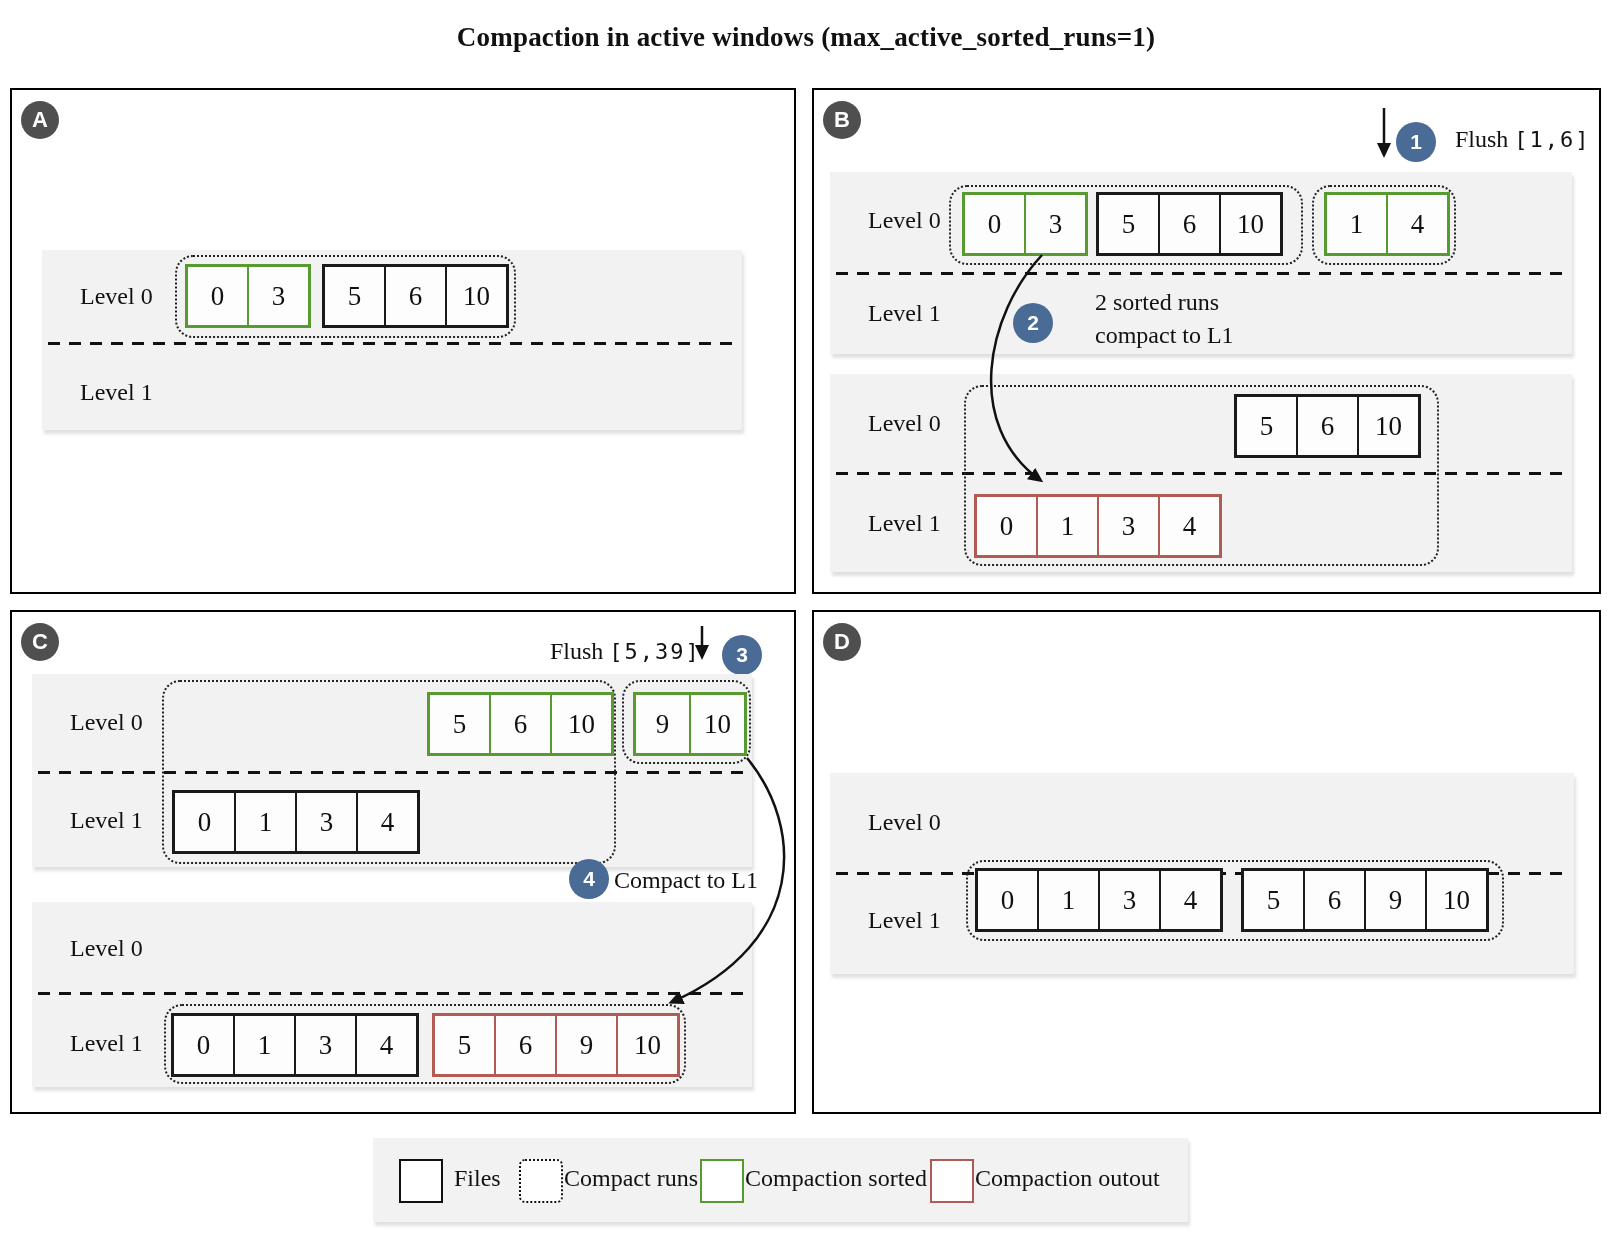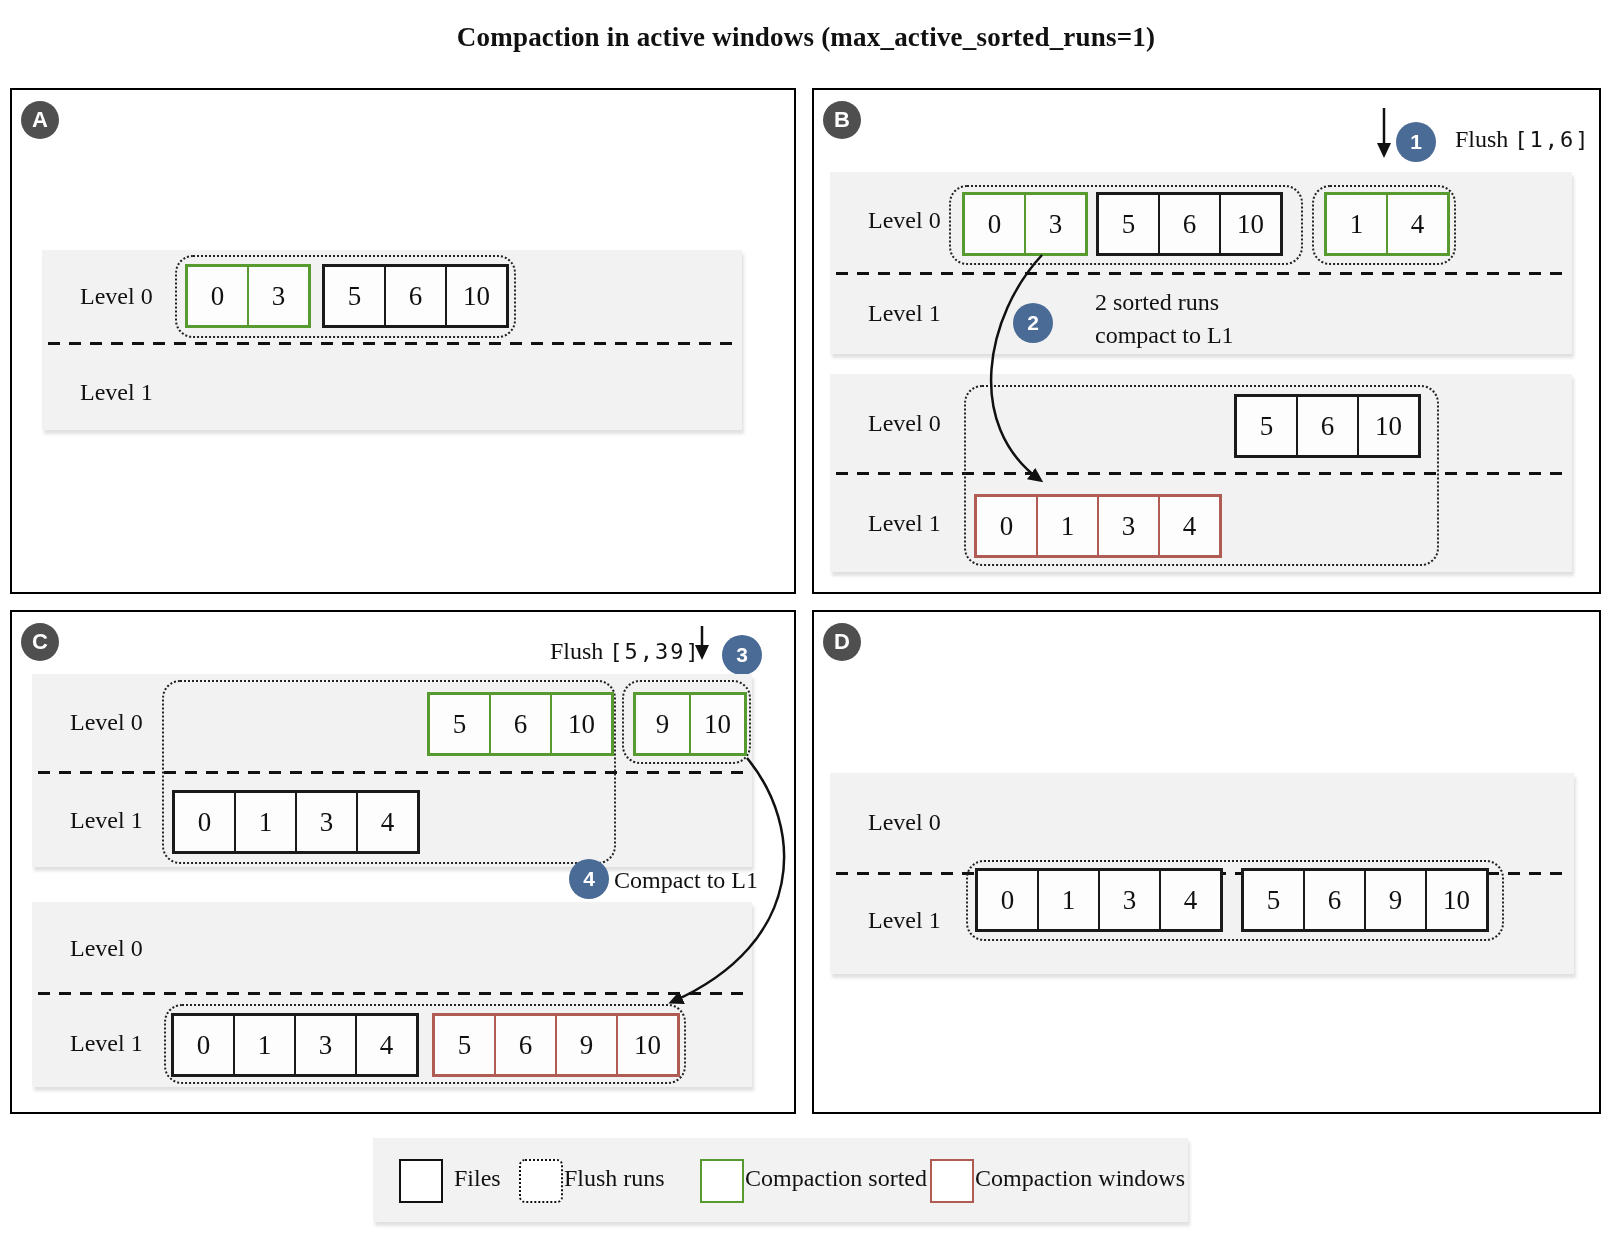--- a/index.html
+++ b/index.html
@@ -215,19 +215,19 @@
         <div class="cell">6</div>
         <div class="cell">9</div>
         <div class="cell">10</div>
       </div>
   </div>
 
   <div class="legend">
     <div class="swatch" style="left:26px;"></div>
     <div class="lab" style="left:81px;">Files</div>
     <div class="swatch dotted" style="left:146px;"></div>
-    <div class="lab" style="left:191px;">Flush runs</div>
+    <div class="lab" style="left:191px;">Compact runs</div>
     <div class="swatch green" style="left:327px;"></div>
     <div class="lab" style="left:372px;">Compaction sorted</div>
     <div class="swatch red" style="left:557px;"></div>
-    <div class="lab" style="left:602px;">Compaction windows</div>
+    <div class="lab" style="left:602px;">Compaction outout</div>
   </div>
 </div>
 
 </body></html>

